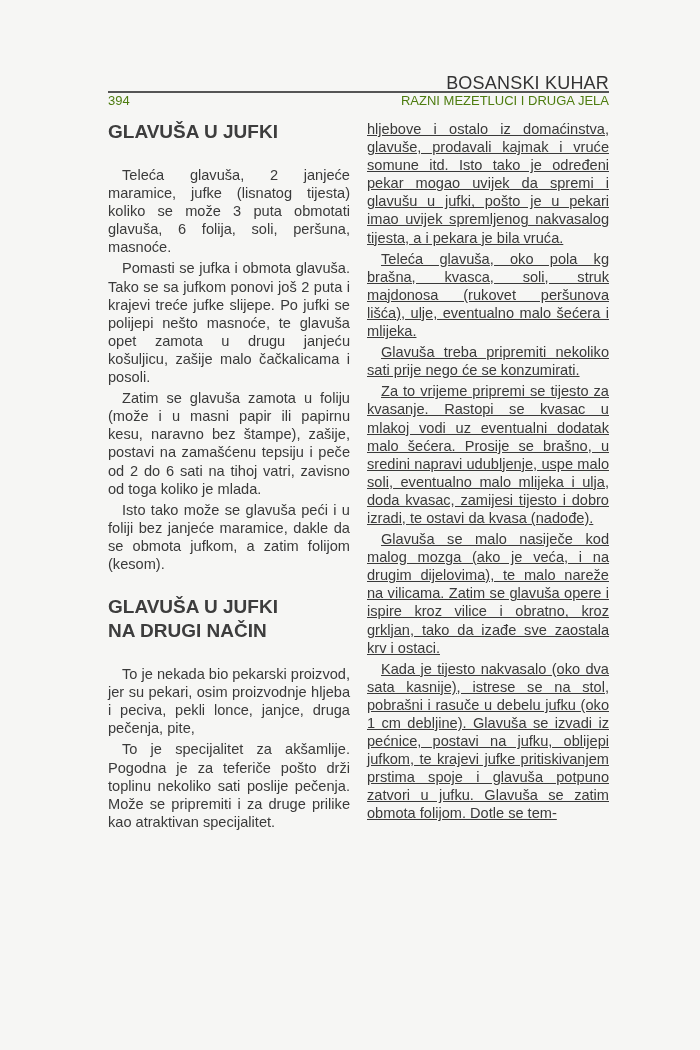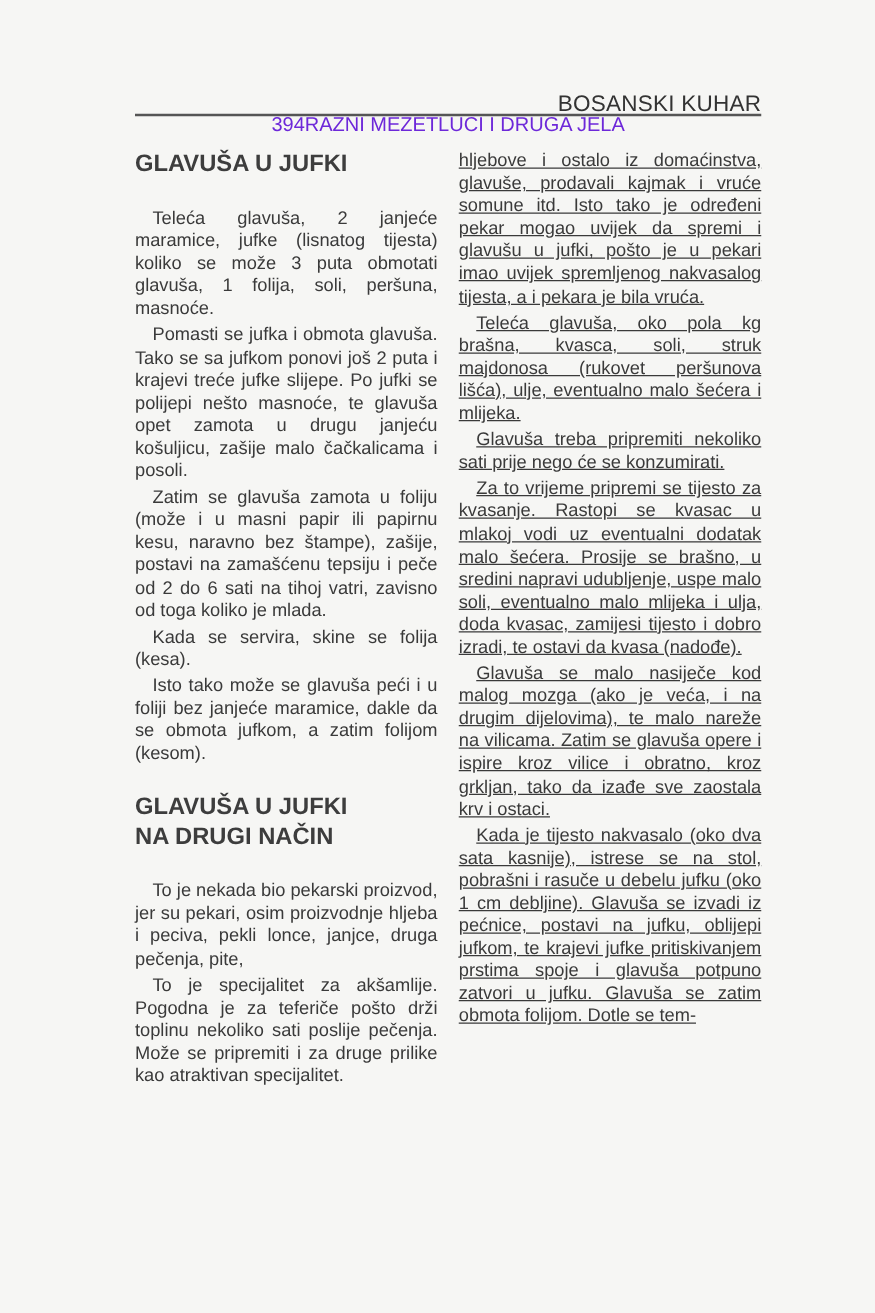--- a/index.html
+++ b/index.html
@@ -15,22 +15,22 @@
     position: absolute; left: 108px; top: 76px; width: 501px;
   }
   .header .book {
     text-align: right; font-size: 18px; letter-spacing: 0.2px;
     color: #333; height: 14px; line-height: 14px;
   }
   .header .rule {
     height: 2px; background: #555; margin-top: 1px;
   }
   .header .row2 {
-    display: flex; justify-content: center; font-size: 16px;
-    line-height: 14px; color: #6d28d9; margin-top: 1px;
+    display: flex; justify-content: space-between; font-size: 13px;
+    line-height: 14px; color: #4d7c0f; margin-top: 1px;
   }
   .col {
     position: absolute; top: 120px; width: 242px;
     font-size: 14.6px; line-height: 18.1px;
   }
   .col.left { left: 108px; }
   .col.right { left: 367px; text-decoration: underline; }
   .col p {
     margin: 0 0 3px 0; text-align: justify; text-indent: 14px;
     hyphens: manual;
@@ -50,24 +50,23 @@
   <div class="book">BOSANSKI KUHAR</div>
   <div class="rule"></div>
   <div class="row2">
     <span>394</span>
     <span>RAZNI MEZETLUCI I DRUGA JELA</span>
   </div>
 </div>
 
 <div class="col left">
   <h2 class="title t1">GLAVUŠA U JUFKI</h2>
-  <p>Teleća glavuša, 2 janjeće maramice, jufke (lisnatog tijesta) koliko se može 3 puta obmotati glavuša, 1 folija, soli, peršuna, masnoće.</p>
+  <p>Teleća glavuša, 2 janjeće maramice, jufke (lisnatog tijesta) koliko se može 3 puta obmotati glavuša, 6 folija, soli, peršuna, masnoće.</p>
   <p>Pomasti se jufka i obmota glavuša. Tako se sa jufkom ponovi još 2 puta i krajevi treće jufke slijepe. Po jufki se polijepi nešto masnoće, te glavuša opet zamota u drugu janjeću košuljicu, zašije malo čačkalicama i posoli.</p>
   <p>Zatim se glavuša zamota u foliju (može i u masni papir ili papirnu kesu, naravno bez štampe), zašije, postavi na zamašćenu tepsiju i peče od 2 do 6 sati na tihoj vatri, zavisno od toga koliko je mlada.</p>
-  <p>Kada se servira, skine se folija (kesa).</p>
   <p>Isto tako može se glavuša peći i u foliji bez janjeće maramice, dakle da se obmota jufkom, a zatim folijom (kesom).</p>
 
   <h2 class="title t2">
     <span>GLAVUŠA U JUFKI</span><br>
     <span>NA DRUGI NAČIN</span>
   </h2>
   <p>To je nekada bio pekarski proizvod, jer su pekari, osim proizvodnje hljeba i peciva, pekli lonce, janjce, druga pečenja, pite,</p>
   <p>To je specijalitet za akšamlije. Pogodna je za teferiče pošto drži toplinu nekoliko sati poslije pečenja. Može se pripremiti i za druge prilike kao atraktivan specijalitet.</p>
 </div>
 

